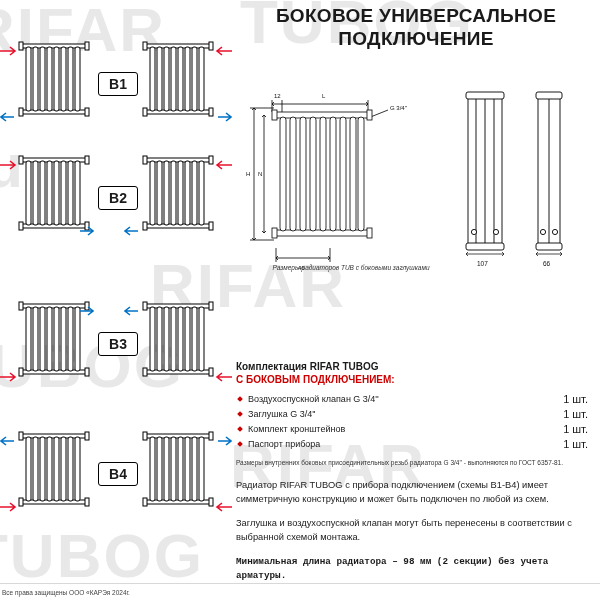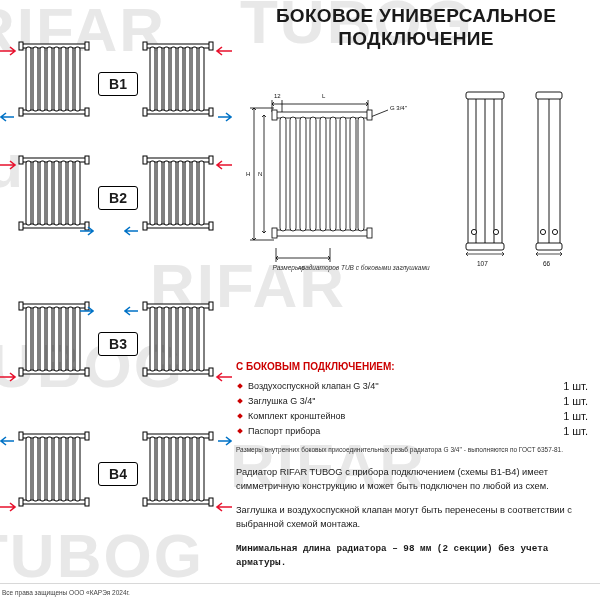--- a/index.html
+++ b/index.html
@@ -420,20 +420,21 @@
         <path d="M110 170 L112 172 L110 174"></path>
     </g>
     <g font-family="Liberation Sans, sans-serif" font-size="6.5" fill="#111">
       <text x="27" y="184">107</text>
       <text x="93" y="184">66</text>
     </g>
   </svg>
 
   <div class="content">
     <div class="c-title">
+      <div>Комплектация RIFAR TUBOG</div>
       <div class="red">С БОКОВЫМ ПОДКЛЮЧЕНИЕМ:</div>
     </div>
 
     <ul class="list">
       <li>
         <span class="bullet"></span>
         <span>Воздухоспускной клапан G 3/4''</span>
         <span class="qty">1 шт.</span>
       </li>
       <li>

